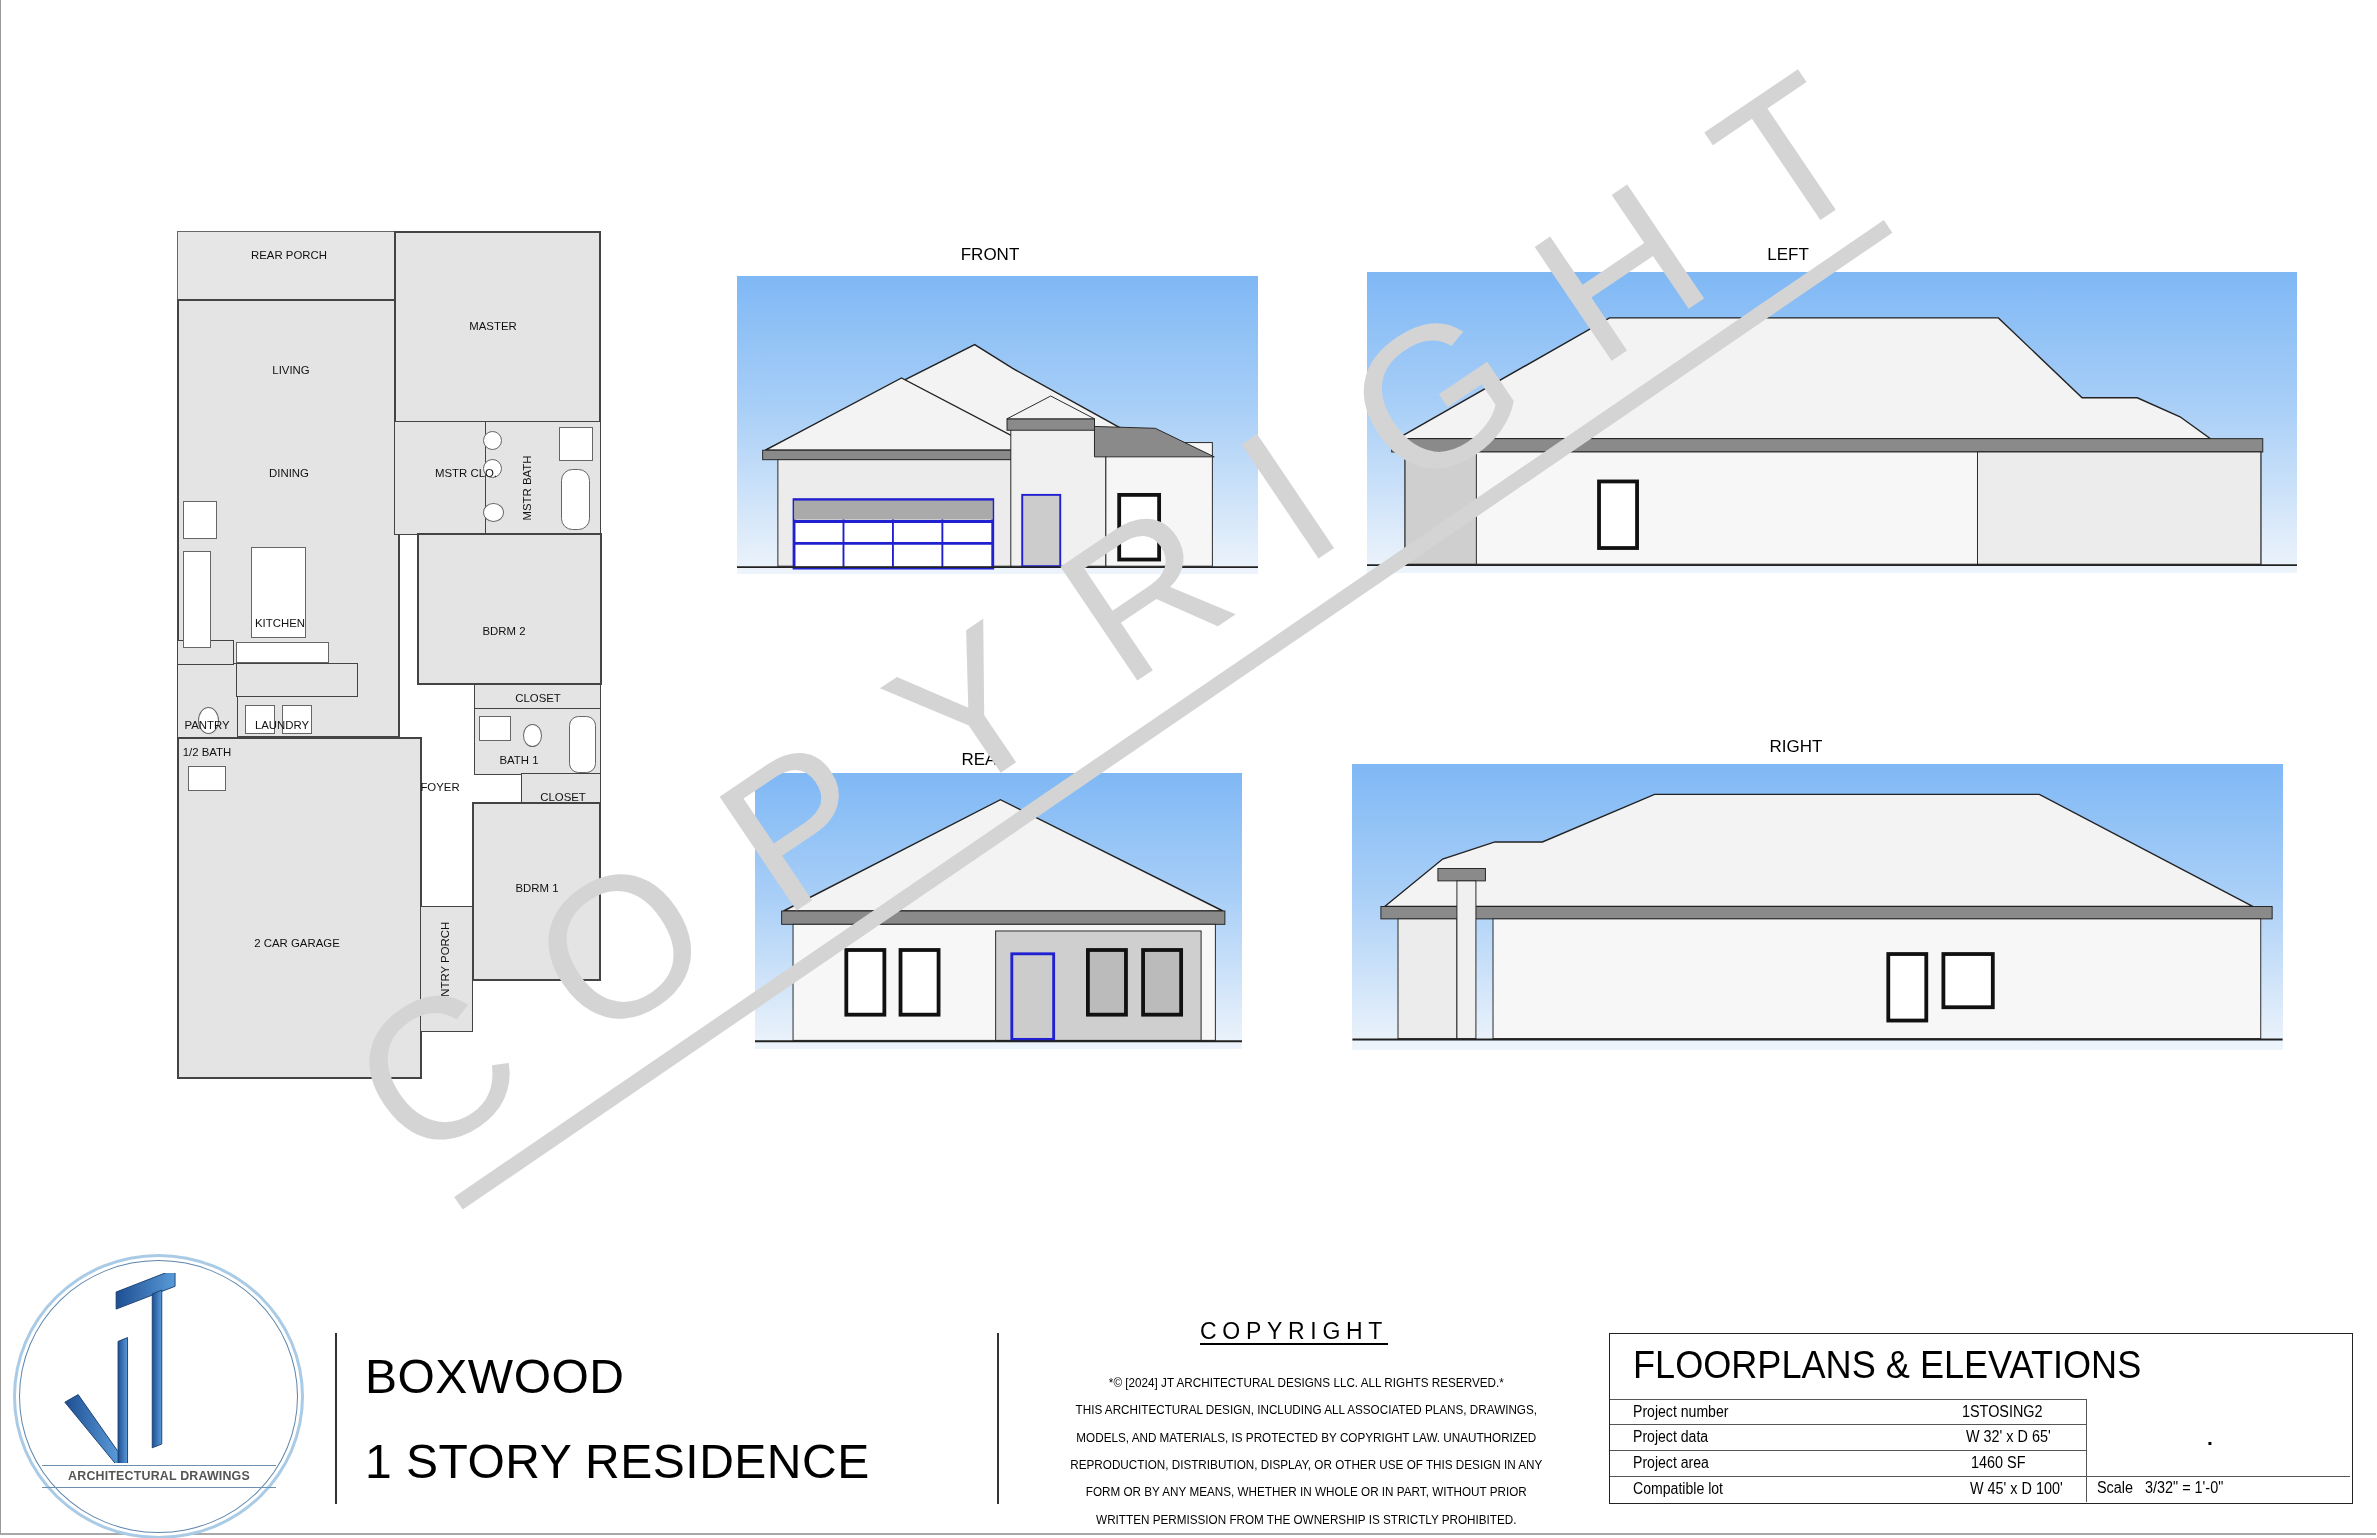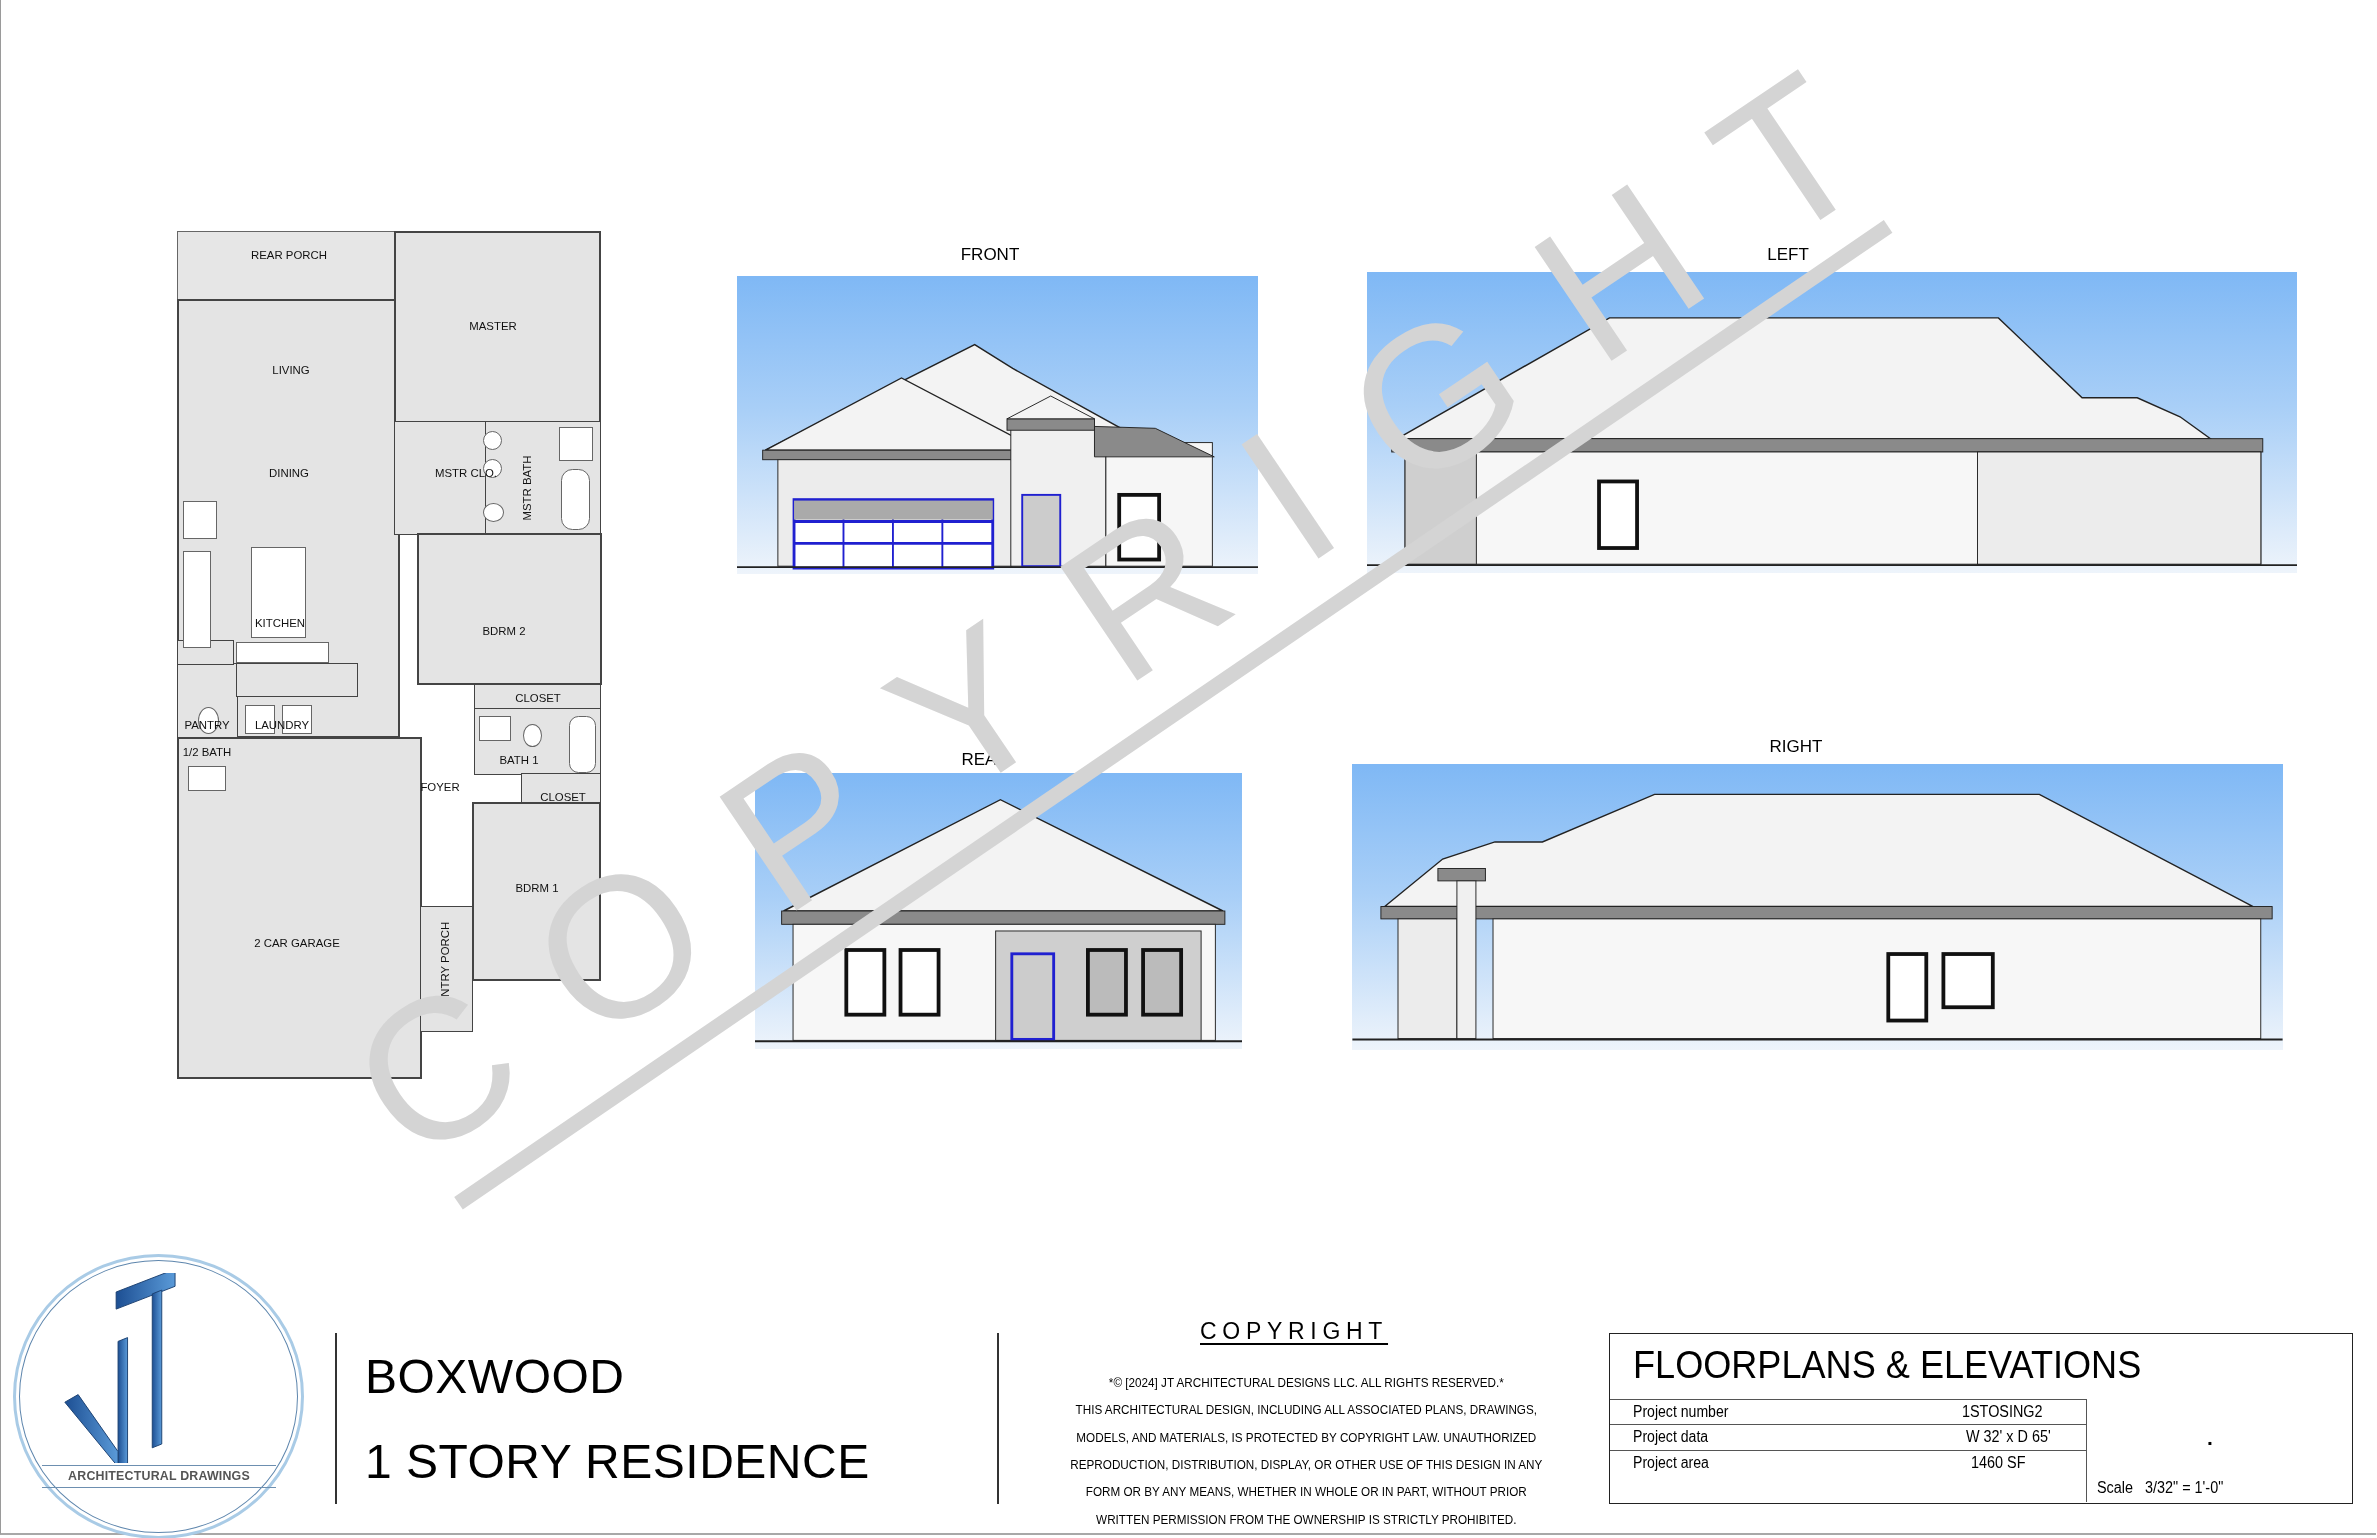--- a/index.html
+++ b/index.html
@@ -216,20 +216,24 @@
     <span class="v" style="left:352px;">1STOSING2</span>
   </div>
   <div class="tb-row" style="top:90px;">
     <span class="k">Project data</span>
     <span class="v" style="left:356px;">W 32' x D 65'</span>
   </div>
   <div class="tb-row" style="top:116px;">
     <span class="k">Project area</span>
     <span class="v" style="left:361px;">1460 SF</span>
   </div>
+  <div class="tb-row" style="top:142px;width:740px;">
+    <span class="k">Compatible lot</span>
+    <span class="v" style="left:360px;">W 45' x D 100'</span>
+  </div>
   <div class="tb-right" style="height:103px;">
     <span class="abs" style="left:120px;top:27px;font-size:21px;font-weight:bold;">.</span>
     <div class="tb-scale">
       <span>Scale</span>&nbsp;&nbsp;&nbsp;<span>3/32" = 1'-0"</span>
     </div>
   </div>
 </div>
 
 
 </body></html>

